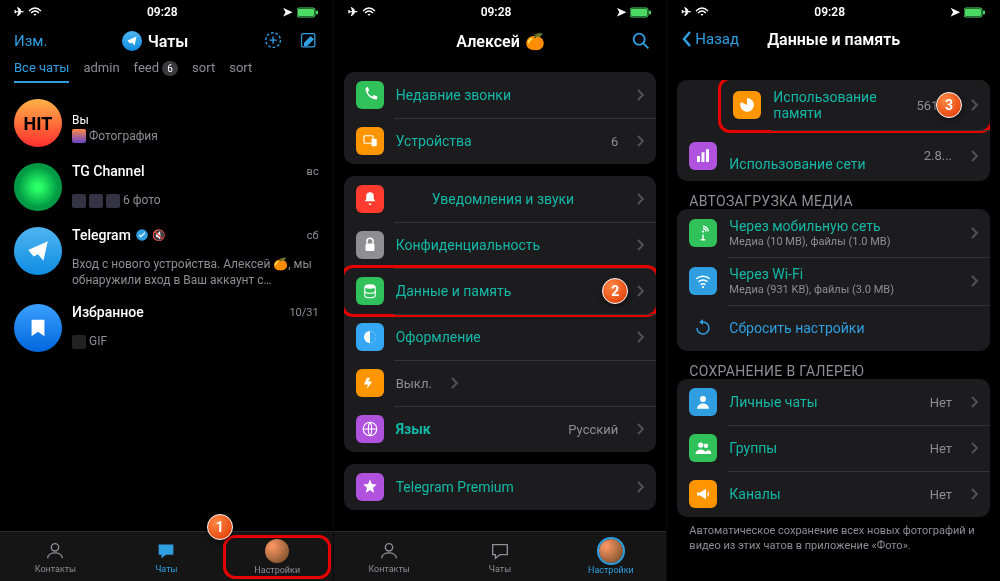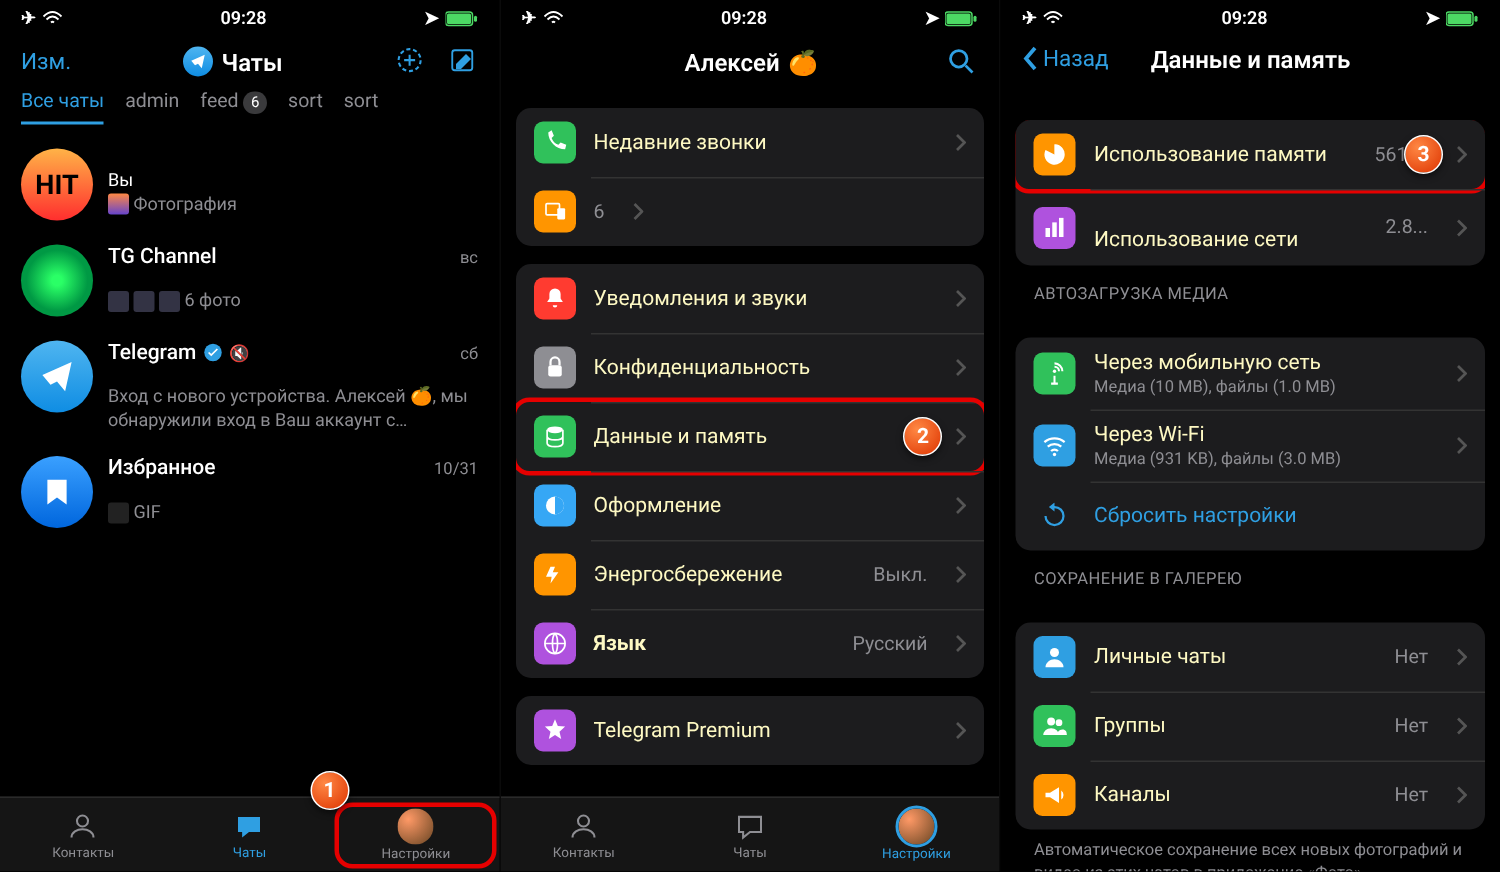--- a/index.html
+++ b/index.html
@@ -27,28 +27,28 @@
 .chat-time{color:#8E8E93;font-size:11px;}
 .chat-sub{color:#8E8E93;font-size:12px;line-height:1.3;margin-top:14px;overflow:hidden;display:-webkit-box;-webkit-line-clamp:2;-webkit-box-orient:vertical;}
 .chat-sender{color:#fff;}
 .thumb{width:14px;height:14px;border-radius:2px;display:inline-block;vertical-align:middle;margin-right:3px;}
 .tab-bar{height:50px;display:flex;background:#151515;border-top:1px solid #2a2a2a;}
 .tab{flex:1;display:flex;flex-direction:column;align-items:center;justify-content:center;gap:2px;color:#8E8E93;font-size:9px;}
 .tab.active{color:#2F9FE2;}
 .tab-icon{width:22px;height:22px;display:flex;align-items:center;justify-content:center;}
 .settings-avatar{width:24px;height:24px;border-radius:50%;background:#444 radial-gradient(circle at 30% 30%,#ff9966,#664422);}
 .section{margin:12px 10px 0;}
-.section-header{color:#8E8E93;font-size:11px;text-transform:uppercase;padding:0 12px 23px;letter-spacing:0.3px;}
+.section-header{color:#8E8E93;font-size:14px;text-transform:uppercase;padding:0 12px 0;letter-spacing:0.3px;}
 .section-footer{color:#8E8E93;font-size:11px;padding:6px 12px 0;line-height:1.4;}
 .cell-group{background:#1C1C1E;border-radius:10px;overflow:hidden;}
 .cell{display:flex;align-items:center;padding:9px 12px;gap:12px;position:relative;}
 .cell:not(:last-child)::after{content:"";position:absolute;left:50px;right:0;bottom:0;height:0.5px;background:#333;}
 .cell.no-icon:not(:last-child)::after{left:12px;}
 .cell-icon{width:28px;height:28px;border-radius:6px;display:flex;align-items:center;justify-content:center;flex-shrink:0;}
-.cell-label{flex:1;color:#fef9c3;font-size:14px;}
+.cell-label{flex:1;color:#14b8a6;font-size:14px;}
 .cell-label.link{color:#2F9FE2;}
 .cell-value{color:#8E8E93;font-size:13px;}
 .cell-sub{color:#8E8E93;font-size:11px;margin-top:1px;}
 .chevron{color:#555;margin-left:6px;}
 .back-btn{display:flex;align-items:center;color:#2F9FE2;font-size:15px;gap:2px;}
 .highlight{border:3px solid #E60000;border-radius:12px;position:absolute;pointer-events:none;}
 .step-badge{width:26px;height:26px;border-radius:50%;background:radial-gradient(circle at 35% 30%,#ff8844,#dd3300);border:1.5px solid #fff;color:#fff;font-weight:700;display:flex;align-items:center;justify-content:center;font-size:14px;position:absolute;box-shadow:0 2px 4px rgba(0,0,0,0.5);}
 svg{display:block;}
 </style>
 </head>
@@ -238,38 +238,41 @@
                 </svg>
               </div>
             </div>
             <div class="cell">
               <div class="cell-icon" style="background: rgb(255, 149, 0);">
                 <svg width="18" height="18" viewBox="0 0 24 24">
                   <rect x="4" y="5" width="12" height="10" rx="1" stroke="#fff" fill="none" stroke-width="1.5"></rect>
                   <rect x="14" y="9" width="7" height="10" rx="1" fill="#fff"></rect>
                 </svg>
               </div>
+              <div style="flex: 1 1 0%;">
+                <div class="cell-label">Устройства</div>
+              </div>
               <div class="cell-value">6</div>
               <div class="chevron">
                 <svg width="8" height="12" viewBox="0 0 8 12">
                   <path d="M2 1l5 5-5 5" stroke="#555" fill="none" stroke-width="1.8"></path>
                 </svg>
               </div>
             </div>
           </div>
         </div>
     <div class="section" style="position:relative;">
           <div class="cell-group" id="s2g2">
             <div class="cell">
               <div class="cell-icon" style="background: rgb(255, 59, 48);">
                 <svg width="18" height="18" viewBox="0 0 24 24">
                   <path d="M12 3a5 5 0 015 5v4l2 3H5l2-3V8a5 5 0 015-5zM10 18a2 2 0 004 0" fill="#fff"></path>
                 </svg>
               </div>
-              <div style="flex: 1 1 0%;">
+              <div style="flex: 1 1 0%; margin-left: 36px;">
                 <div class="cell-label">Уведомления и звуки</div>
               </div>
               <div class="chevron">
                 <svg width="8" height="12" viewBox="0 0 8 12">
                   <path d="M2 1l5 5-5 5" stroke="#555" fill="none" stroke-width="1.8"></path>
                 </svg>
               </div>
             </div>
             <div class="cell">
               <div class="cell-icon" style="background: rgb(142, 142, 147);">
@@ -319,23 +322,20 @@
                 <svg width="8" height="12" viewBox="0 0 8 12">
                   <path d="M2 1l5 5-5 5" stroke="#555" fill="none" stroke-width="1.8"></path>
                 </svg>
               </div>
             </div>
             <div class="cell">
               <div class="cell-icon" style="background: rgb(255, 149, 0);">
                 <svg width="18" height="18" viewBox="0 0 24 24">
                   <path d="M8 5l-4 9h5l-1 6 7-10h-5l2-5z" fill="#fff"></path>
                 </svg>
-              </div>
-              <div style="flex: 1 1 0%;">
-                <div class="cell-label">Энергосбережение</div>
               </div>
               <div class="cell-value">Выкл.</div>
               <div class="chevron">
                 <svg width="8" height="12" viewBox="0 0 8 12">
                   <path d="M2 1l5 5-5 5" stroke="#555" fill="none" stroke-width="1.8"></path>
                 </svg>
               </div>
             </div>
             <div class="cell">
               <div class="cell-icon" style="background: rgb(175, 82, 222);">
@@ -427,21 +427,21 @@
           <span>Назад</span>
         </div>
     <div class="header-center" style="position:absolute;left:0;right:0;justify-content:center;pointer-events:none;">
           <span>Данные и память</span>
         </div>
     <div style="width:50px"></div>
   </div>
   <div style="flex:1;overflow:hidden;">
     <div class="section" style="margin-top:24px;position:relative;">
           <div class="cell-group" id="s3g1">
-            <div class="cell" style="position: relative;">
+            <div class="cell" style="position: relative; margin-left: 44px;">
               <div class="cell-icon" style="background: rgb(255, 149, 0);">
                 <svg width="18" height="18" viewBox="0 0 24 24">
                   <path d="M12 3a9 9 0 11-8 5l8 4z" fill="#fff"></path>
                   <path d="M12 3v9l8-4a9 9 0 00-8-5z" fill="#fff" opacity="0.6"></path>
                 </svg>
               </div>
               <div style="flex: 1 1 0%;">
                 <div class="cell-label">Использование памяти</div>
               </div>
               <div class="cell-value">561....</div>

